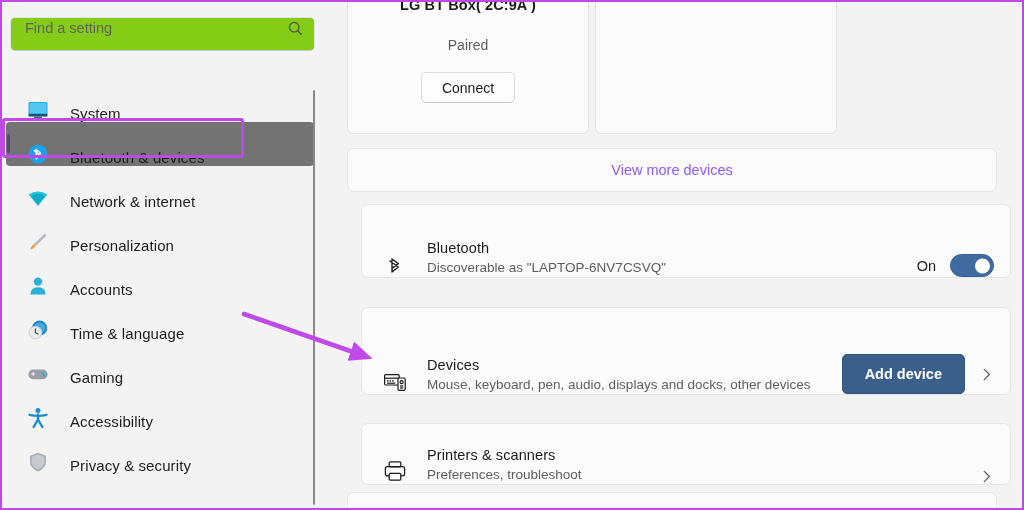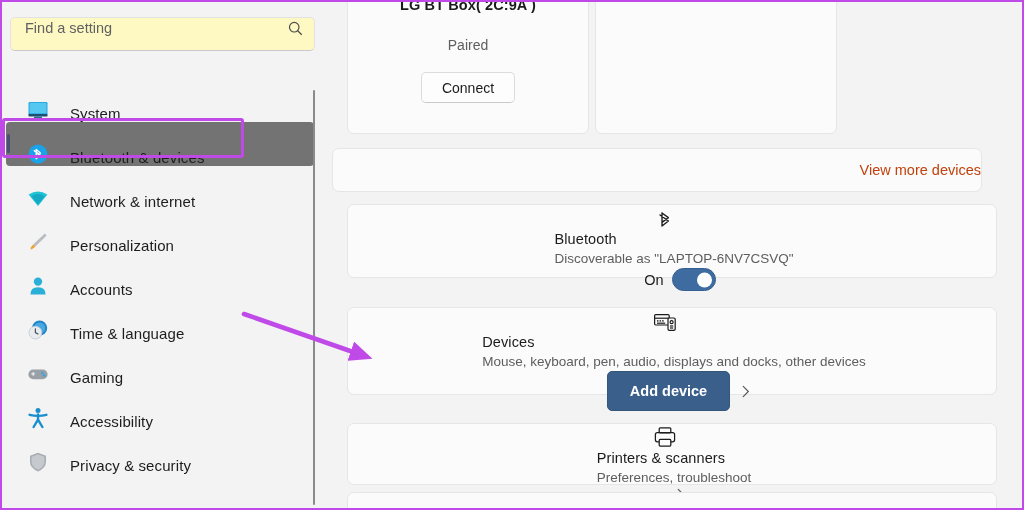--- a/index.html
+++ b/index.html
@@ -47,21 +47,21 @@
     position: absolute;
     left: 10px;
     top: 17px;
     width: 305px;
     height: 34px;
   }
 
   .search-box {
     width: 100%;
     height: 100%;
-    background: #fef9c3;
+    background: #84cc16;
     border: 1px solid #e2e2e2;
     border-bottom: 1px solid #c9c9c9;
     border-radius: 5px;
     display: flex;
     align-items: center;
     padding: 0 10px 12px 14px;
     justify-content: center;
   }
 
   .search-input {
@@ -212,42 +212,41 @@
     color: #1b1b1b;
     padding: 0 2px;
     cursor: pointer;
   }
 
   .tile-add { justify-content: flex-start; padding-top: 0; }
 
   
   .view-more {
     position: absolute;
-    left: 2px;
+    left: 17px;
     top: 148px;
     width: 650px;
     height: 44px;
     display: flex;
     align-items: center;
-    justify-content: flex-end;
+    justify-content: center;
     font-size: 14.5px;
-    color: #c2410c;
+    color: #8b5cf6;
     cursor: pointer;
   }
 
   
   .row {
     position: absolute;
-    left: 17px;
+    left: 31px;
     width: 650px;
     display: flex;
-    align-items: center;
+    align-items: flex-end;
     padding: 0 16px 0 20px;
     cursor: pointer;
-    flex-direction: column;
   }
 
   .row-icon {
     width: 26px; height: 26px;
     flex: 0 0 26px;
     margin-right: 19px;
     display: flex;
     align-items: center;
     justify-content: center;
     color: #1b1b1b;
@@ -264,21 +263,21 @@
   .row-sub {
     font-size: 13.5px;
     color: #5e5e5e;
     margin-top: 2px;
     line-height: 1.42;
   }
 
   .row-right {
     display: flex;
     align-items: center;
-    gap: 8px;
+    gap: 14px;
     flex: 0 0 auto;
     margin-left: 12px;
   }
 
   .toggle-label {
     font-size: 14.5px;
     color: #1b1b1b;
   }
 
   .toggle {

